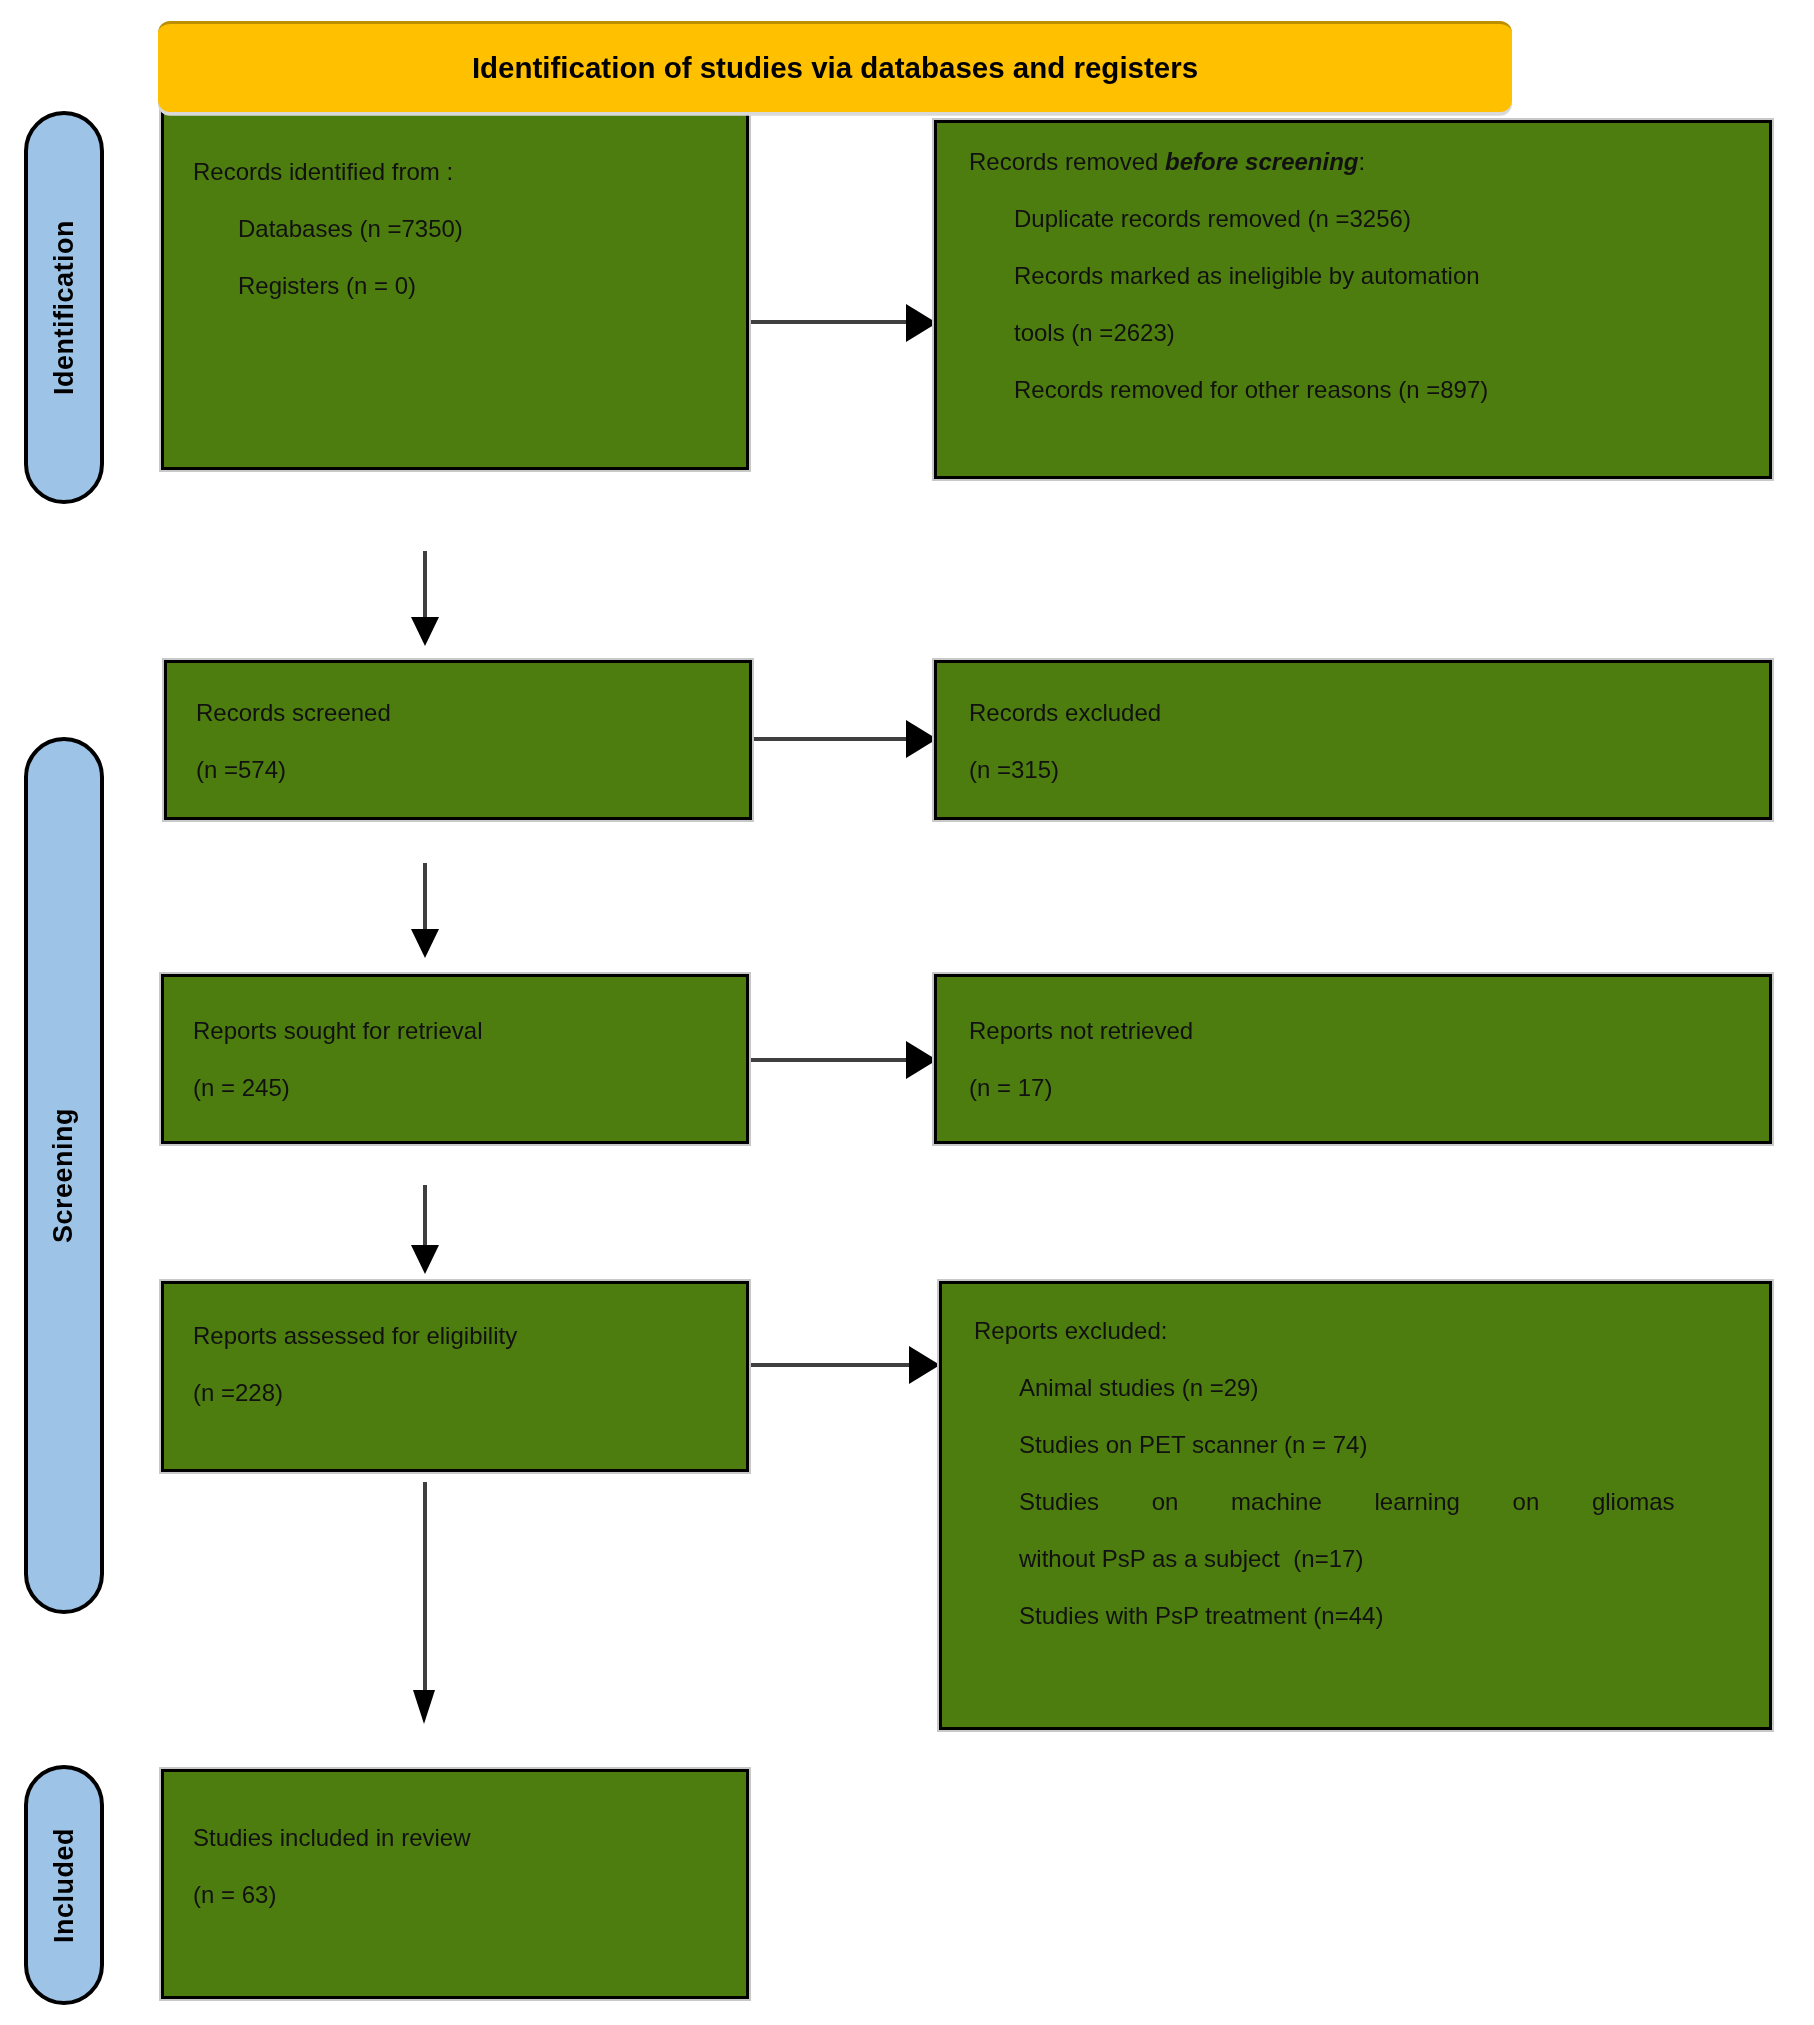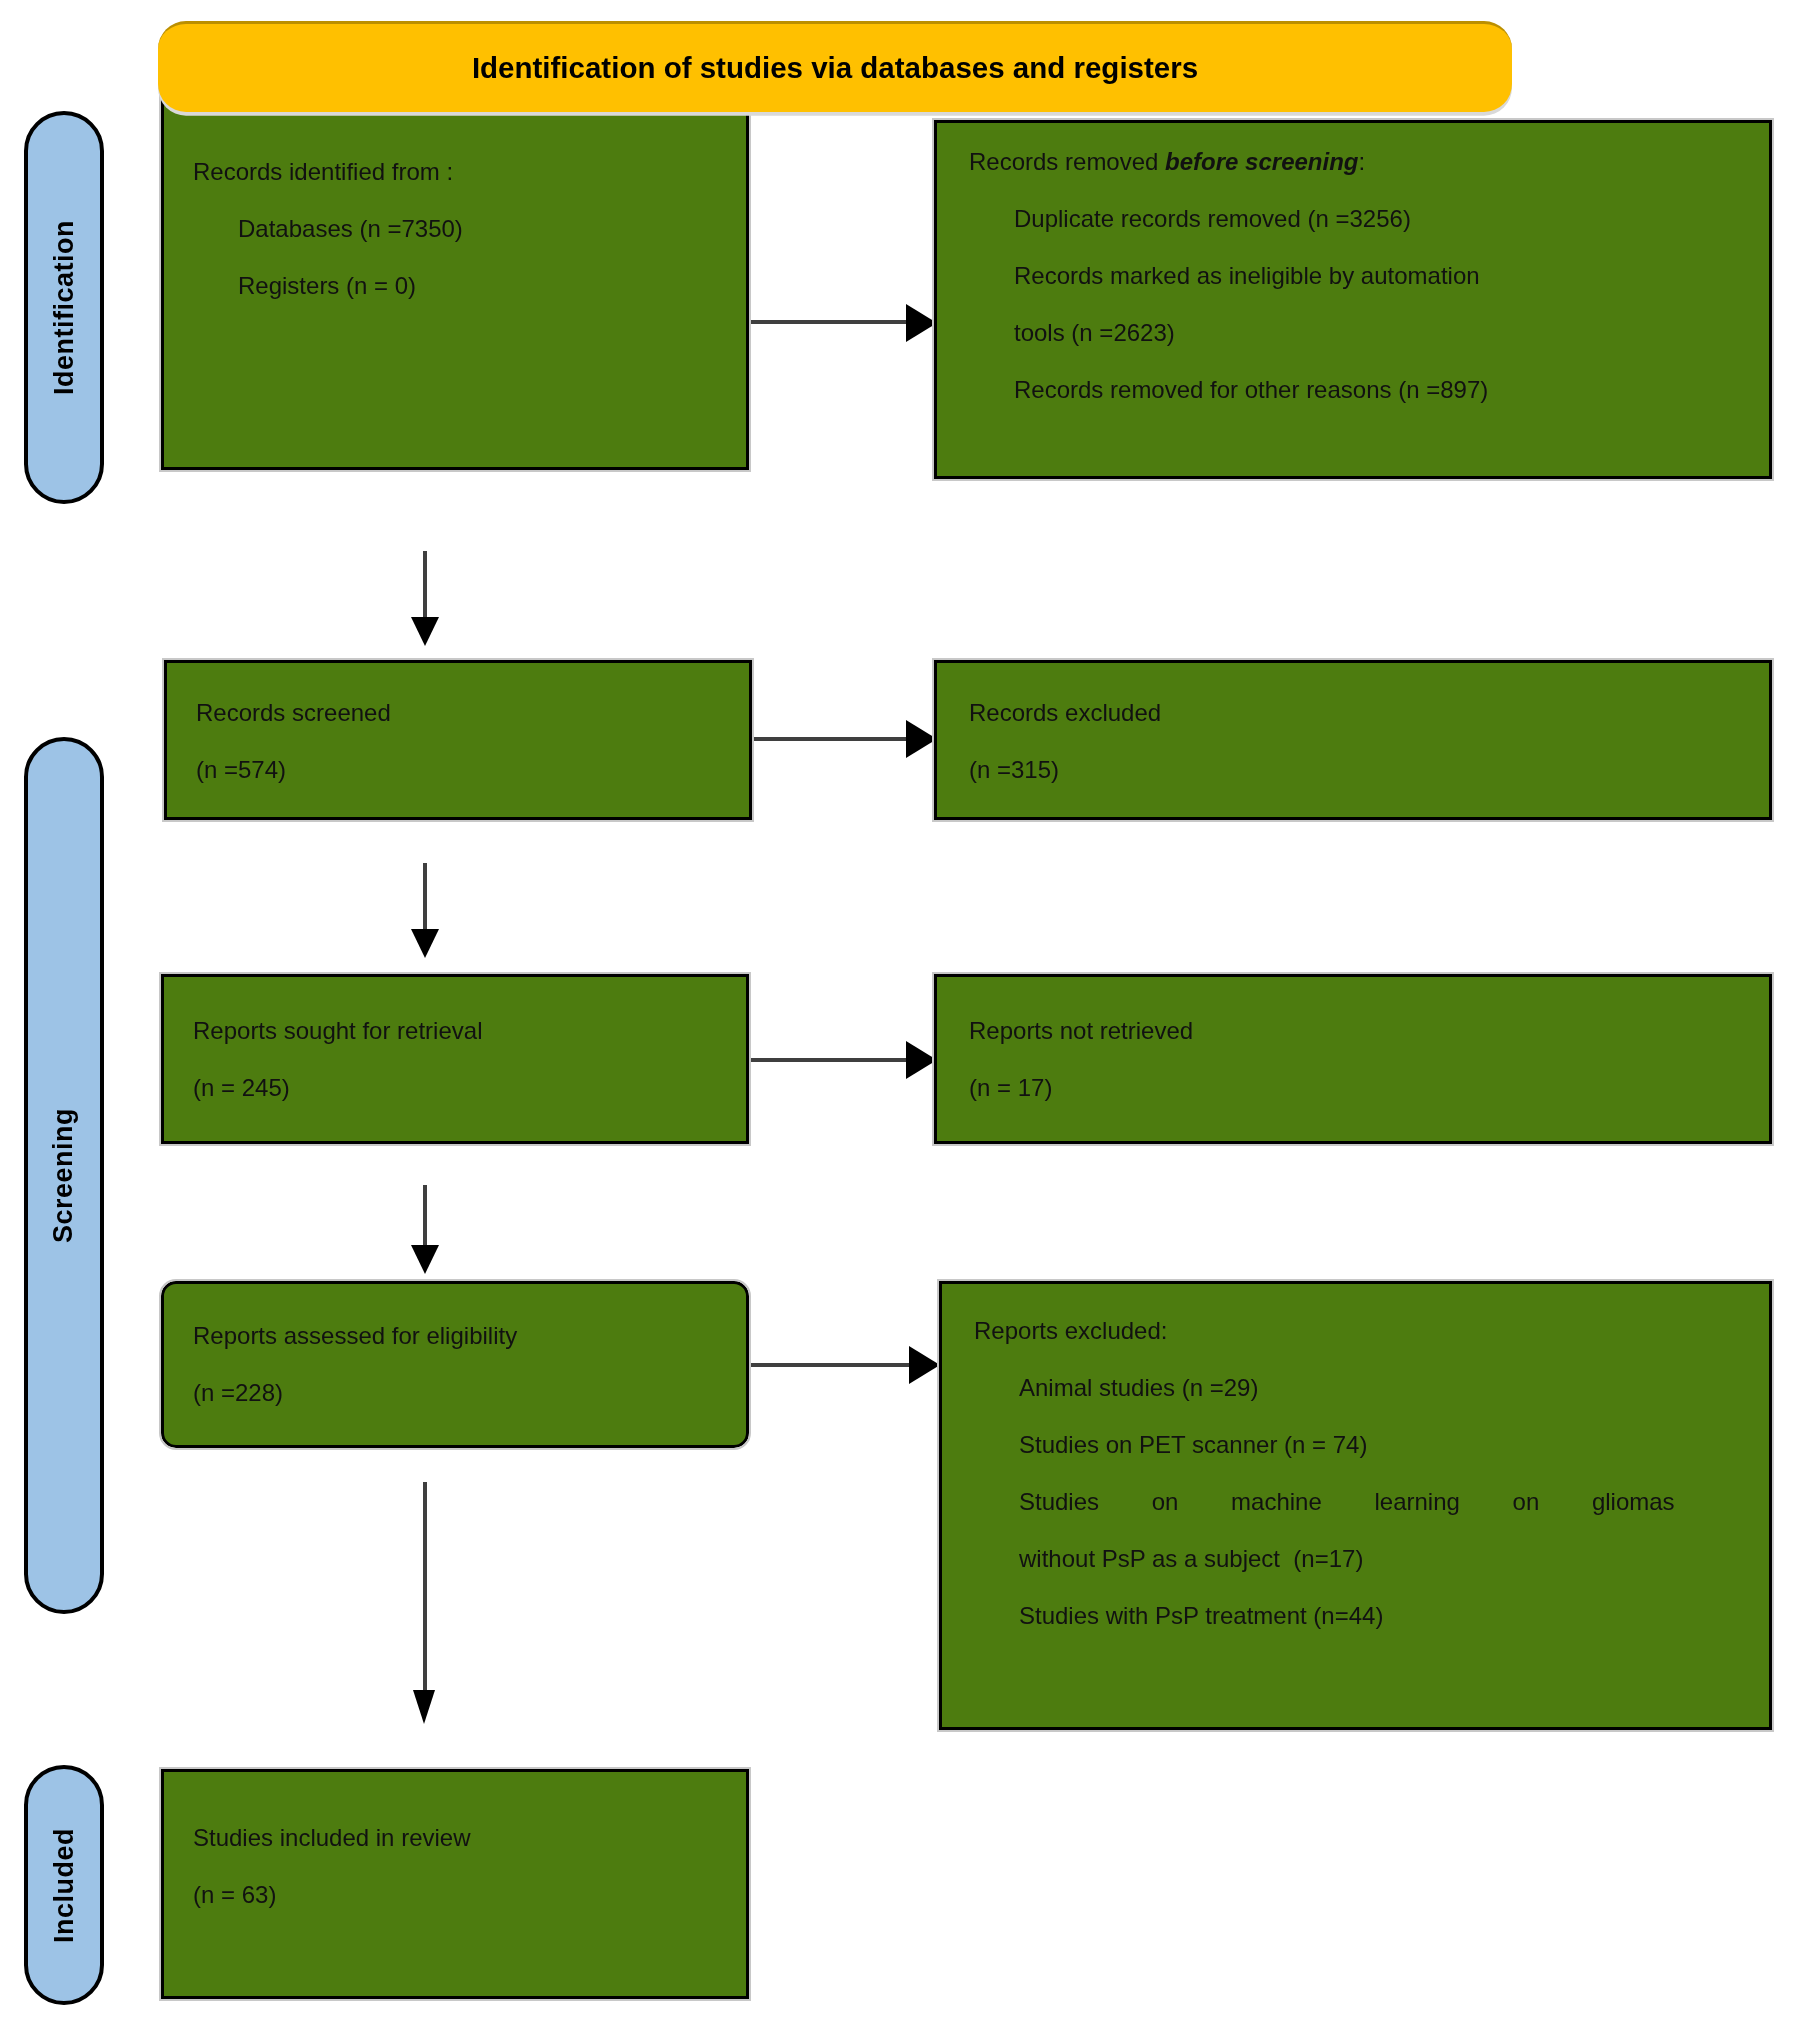--- a/index.html
+++ b/index.html
@@ -17,21 +17,21 @@
     font-family: "Liberation Sans", "DejaVu Sans", sans-serif;
     color: #111111;
   }
 
   
   .banner {
     position: absolute;
     left: 158px; top: 21px;
     width: 1354px; height: 91px;
     background: #FFC000;
-    border-radius: 28px;
+    border-radius: 12px;
     border-top: 3.7px solid #bb8f00;
     box-shadow: 0 3.7px 0 #d9d9d9;
     display: flex;
     align-items: center;
     justify-content: center;
     z-index: 5;
   }
   .banner .banner-title {
     font-size: 29.5px;
     font-weight: bold;
@@ -85,21 +85,21 @@
     white-space: nowrap;
   }
   .em-italic { font-style: italic; font-weight: bold; }
 
   .box-records-identified   { left: 161px;  top: 89px;  width: 588px; height: 381px; padding: 66px 21px 10.5px 29px; }
   .box-records-removed      { left: 934px; top: 120px;  width: 838px; height: 359px; padding: 25px 24px 10.5px 32px; }
   .box-records-screened     { left: 164px;  top: 660px; width: 588px; height: 160px; padding: 36px 21px 10.5px 29px; }
   .box-records-excluded     { left: 934px; top: 660px; width: 838px; height: 160px; padding: 36px 24px 10.5px 32px; }
   .box-reports-sought       { left: 161px;  top: 974px; width: 588px; height: 170px; padding: 40px 21px 1px 29px; }
   .box-reports-not-retrieved{ left: 934px; top: 974px; width: 838px; height: 170px; padding: 40px 24px 10.5px 32px; }
-  .box-reports-assessed     { left: 161px;  top: 1281px; width: 588px; height: 167px; padding: 38px 21px 1px 29px; border-radius: 15px; }
+  .box-reports-assessed     { left: 161px;  top: 1281px; width: 588px; height: 191px; padding: 38px 21px 1px 29px; }
   .box-reports-excluded     { left: 939px; top: 1281px; width: 833px; height: 449px; padding: 33px 24px 10.5px 32px; }
   .box-studies-included     { left: 161px;  top: 1769px; width: 588px; height: 230px; padding: 52px 21px 10.5px 29px; }
 
   
   .arrow { position: absolute; z-index: 1; }
   .h-line {
     position: absolute;
     height: 4.2px;
     background: #3f3f3f;
   }

